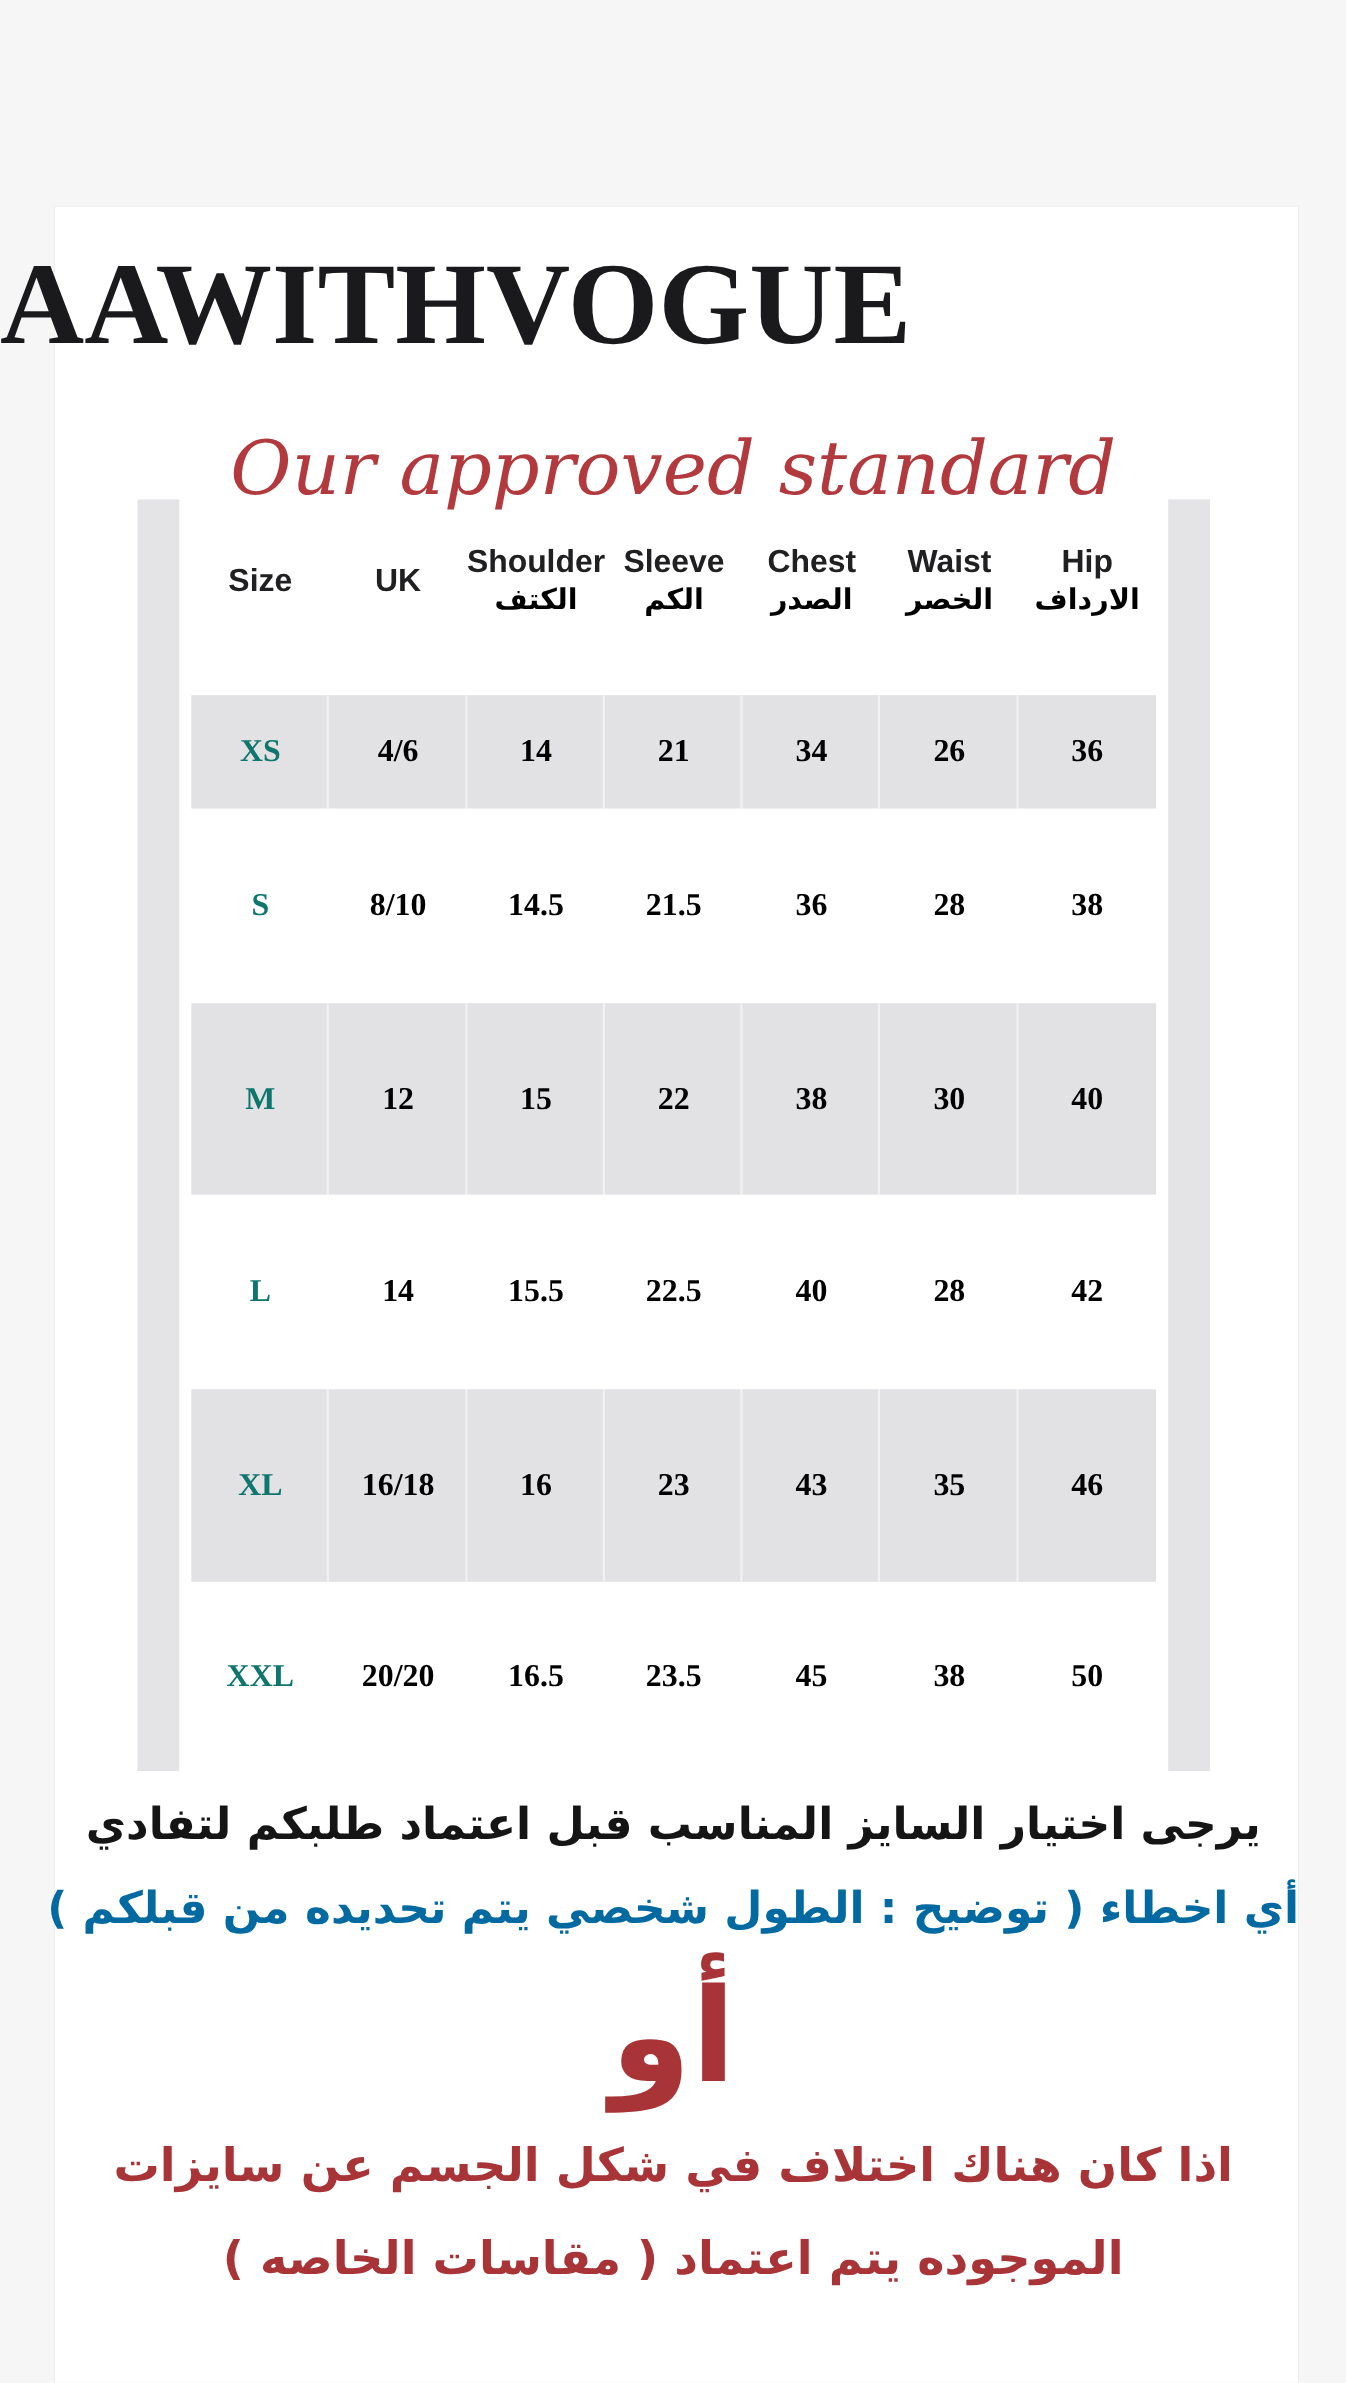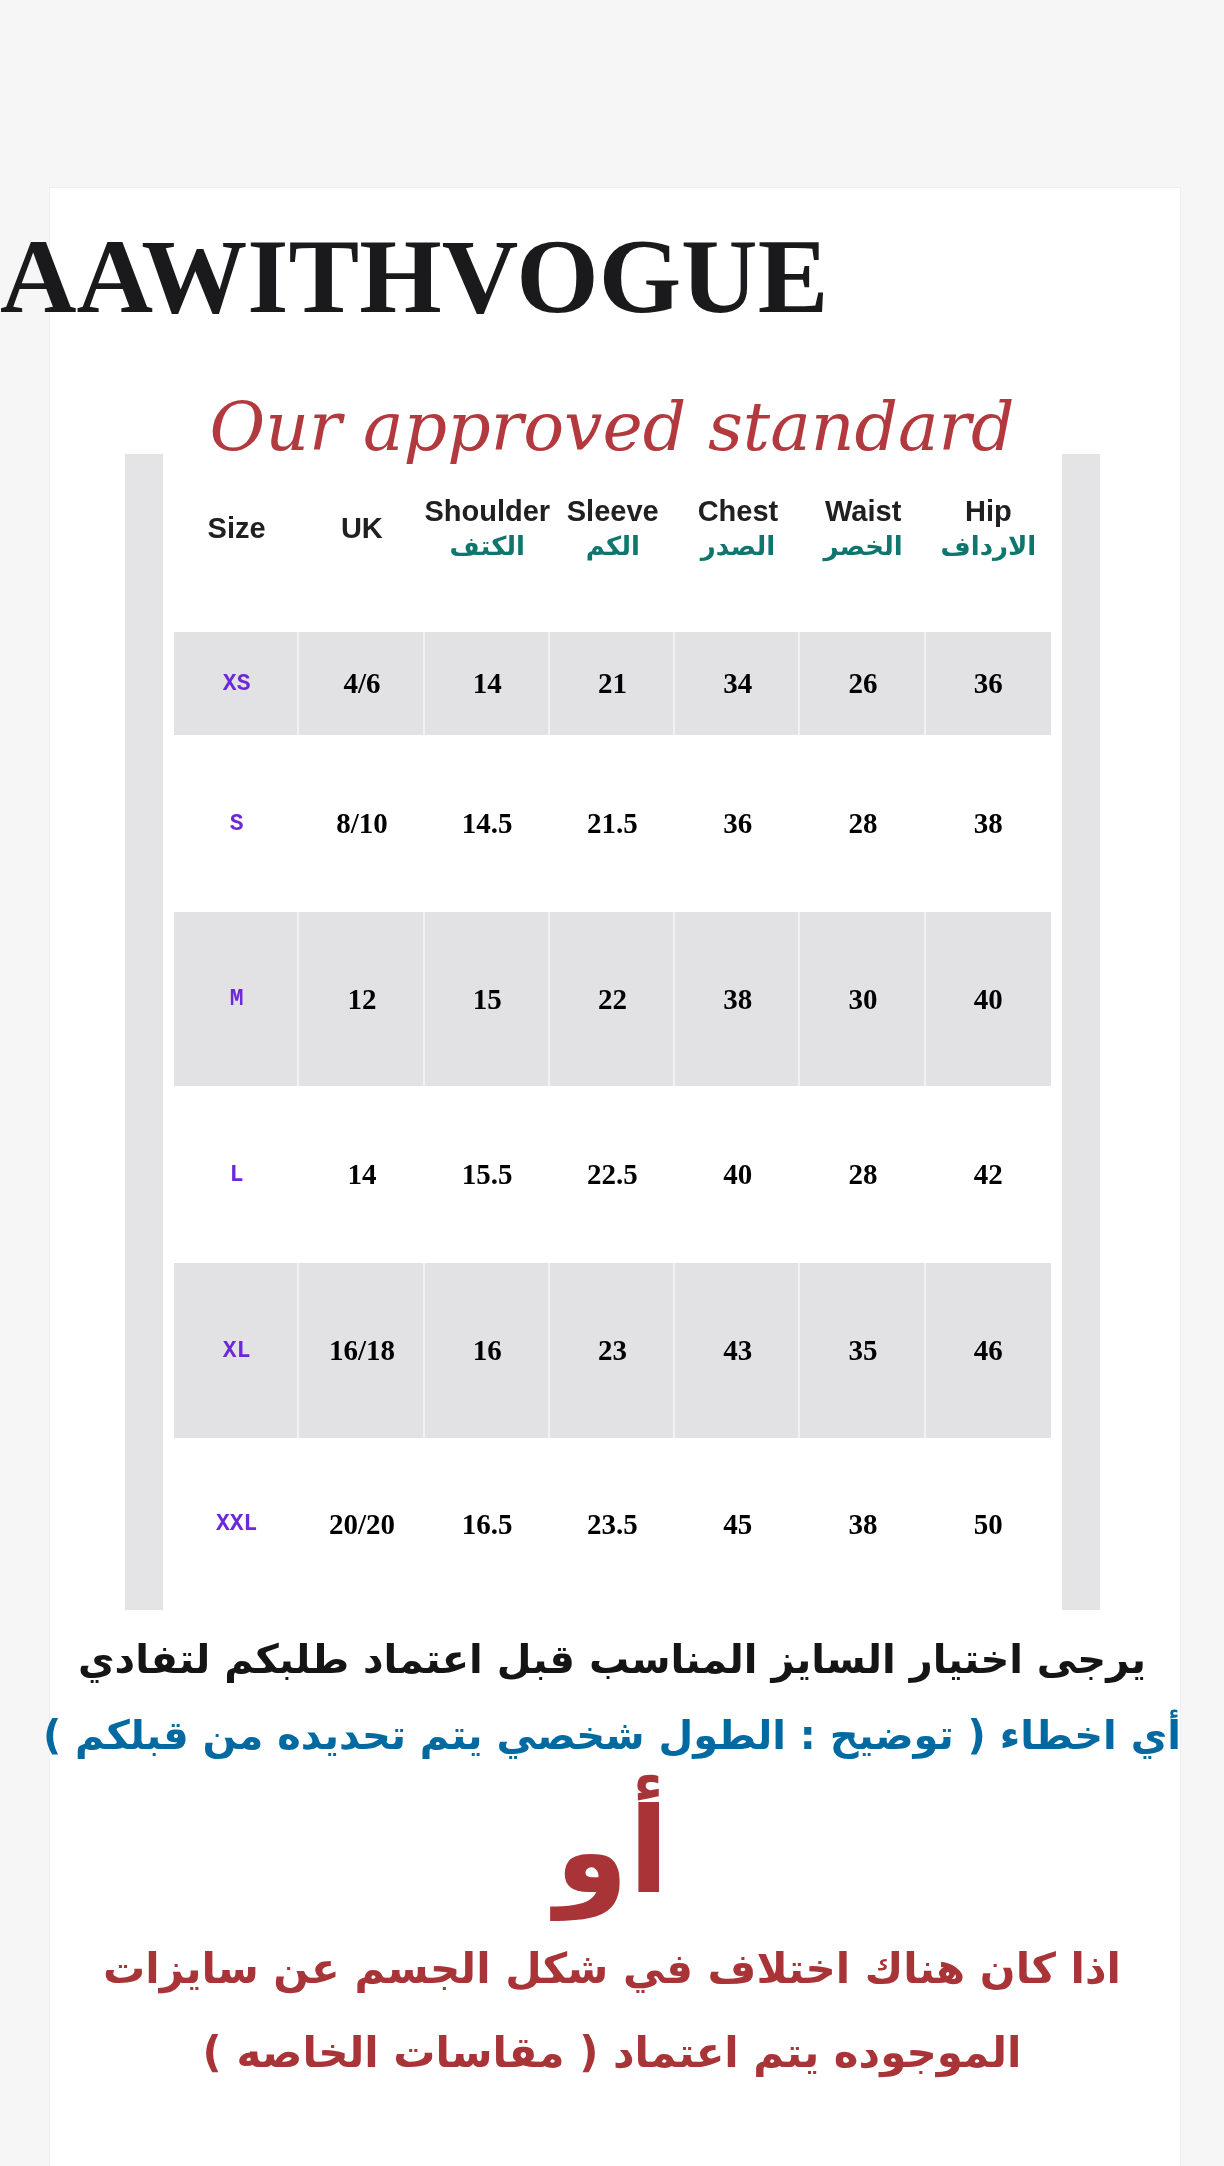--- a/index.html
+++ b/index.html
@@ -46,32 +46,32 @@
     align-items:center;text-align:center;
   }
   .hdr-row{height:178px;box-sizing:border-box;padding-bottom:28px;}
   .hcell{display:flex;flex-direction:column;align-items:center;justify-content:center;}
   .hen{
     font-family:"Liberation Sans",sans-serif;font-weight:700;
     font-size:29px;line-height:1.15;color:#202022;
   }
   .har{
     direction:rtl;font-family:"DejaVu Sans",sans-serif;font-weight:700;
-    font-size:26px;line-height:1.25;color:#0f766e;margin-top:2px;
+    font-size:26px;line-height:1.25;color:#000000;margin-top:2px;
   }
   .h-xs{height:103px;} .h-s{height:177px;} .h-m{height:174px;}
   .h-l{height:177px;} .h-xl{height:175px;} .h-xxl{height:172px;}
   .row-shaded{background:#e2e2e5;}
   .row-shaded .cell:not(:last-child){
     box-shadow:inset -2px 0 0 rgba(255,255,255,0.5);
   }
   .cell{height:100%;display:flex;align-items:center;justify-content:center;box-sizing:border-box;}
   .cell.size-label{
-    font-family:Liberation Mono, monospace;font-weight:700;
-    font-size:23px;color:#6d28d9;
+    font-family:Liberation Serif, serif;font-weight:700;
+    font-size:29px;color:#0f766e;
   }
   .cell.num{
     font-family:"Liberation Serif","DejaVu Serif",serif;font-weight:700;
     font-size:29px;color:#000000;
   }
   
   .note{
     position:absolute;left:0;right:0;text-align:center;direction:rtl;
     font-family:"DejaVu Sans",sans-serif;font-weight:700;
   }

